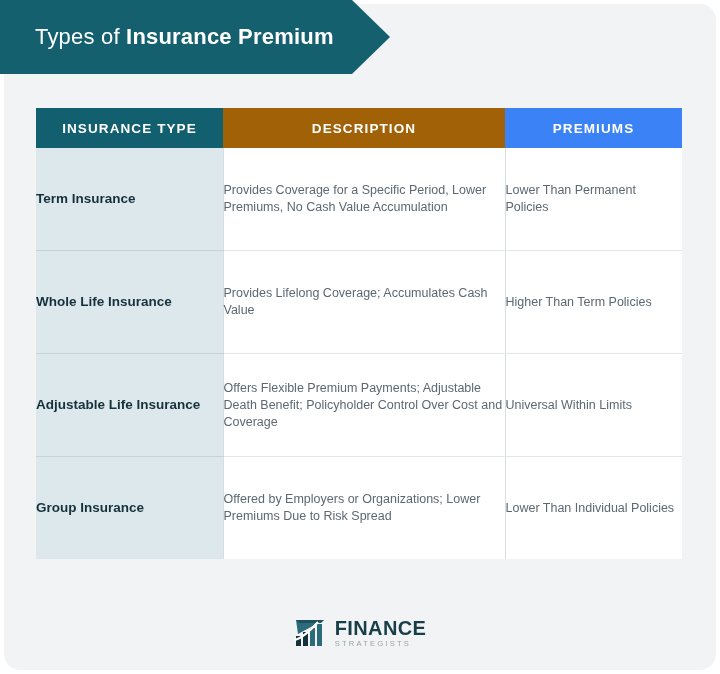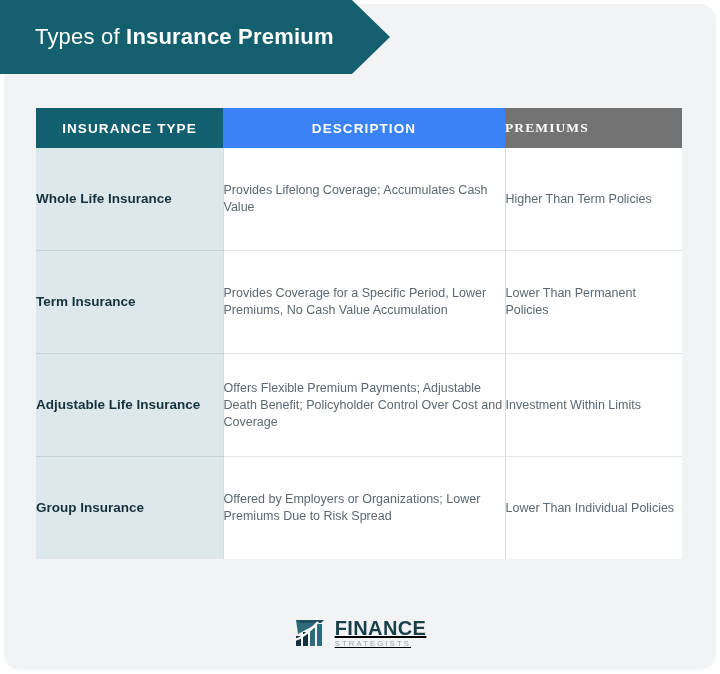--- a/index.html
+++ b/index.html
@@ -75,30 +75,29 @@
     text-transform: uppercase;
     vertical-align: middle;
     padding: 0;
   }
   th.col-type {
     background: #12606f;
     width: 187px;
     text-align: center;
   }
   th.col-desc {
-    background: #3b82f6;
+    background: #a16207;
     width: 282px;
     text-align: center;
     margin-left: 20px;
   }
   th.col-prem {
-    background: #737373;
+    background: #3b82f6;
     width: 177px;
-    text-align: left;
-    font-family: Liberation Serif, serif;
+    text-align: center;
   }
   table.info-table td {
     vertical-align: middle;
     padding: 14px 0;
     height: 74px;
   }
   td.cell-type {
     background: #dde8ec;
     color: #16313c;
     font-size: 13.5px;
@@ -141,21 +140,20 @@
     width: 720px;
     height: 50px;
     display: flex;
     align-items: center;
     justify-content: center;
   }
   .logo {
     display: flex;
     align-items: center;
     gap: 7px;
-    text-decoration: underline;
   }
   .logo-mark {
     width: 34px;
     height: 30px;
     display: block;
   }
   .logo-text {
     display: flex;
     flex-direction: column;
     justify-content: center;
@@ -190,33 +188,33 @@
     <table class="info-table">
       <thead>
         <tr>
           <th class="col-type">INSURANCE TYPE</th>
           <th class="col-desc">DESCRIPTION</th>
           <th class="col-prem">PREMIUMS</th>
         </tr>
       </thead>
       <tbody>
         <tr>
+          <td class="cell-type">Term Insurance</td>
+          <td class="cell-desc">Provides Coverage for a Specific Period, Lower Premiums, No Cash Value Accumulation</td>
+          <td class="cell-prem">Lower Than Permanent Policies</td>
+        </tr>
+        <tr>
           <td class="cell-type">Whole Life Insurance</td>
           <td class="cell-desc">Provides Lifelong Coverage; Accumulates Cash Value</td>
           <td class="cell-prem">Higher Than Term Policies</td>
         </tr>
         <tr>
-          <td class="cell-type">Term Insurance</td>
-          <td class="cell-desc">Provides Coverage for a Specific Period, Lower Premiums, No Cash Value Accumulation</td>
-          <td class="cell-prem">Lower Than Permanent Policies</td>
-        </tr>
-        <tr>
           <td class="cell-type">Adjustable Life Insurance</td>
           <td class="cell-desc">Offers Flexible Premium Payments; Adjustable Death Benefit; Policyholder Control Over Cost and Coverage</td>
-          <td class="cell-prem">Investment Within Limits</td>
+          <td class="cell-prem">Universal Within Limits</td>
         </tr>
         <tr>
           <td class="cell-type">Group Insurance</td>
           <td class="cell-desc">Offered by Employers or Organizations; Lower Premiums Due to Risk Spread</td>
           <td class="cell-prem">Lower Than Individual Policies</td>
         </tr>
       </tbody>
     </table>
   </div>
 

